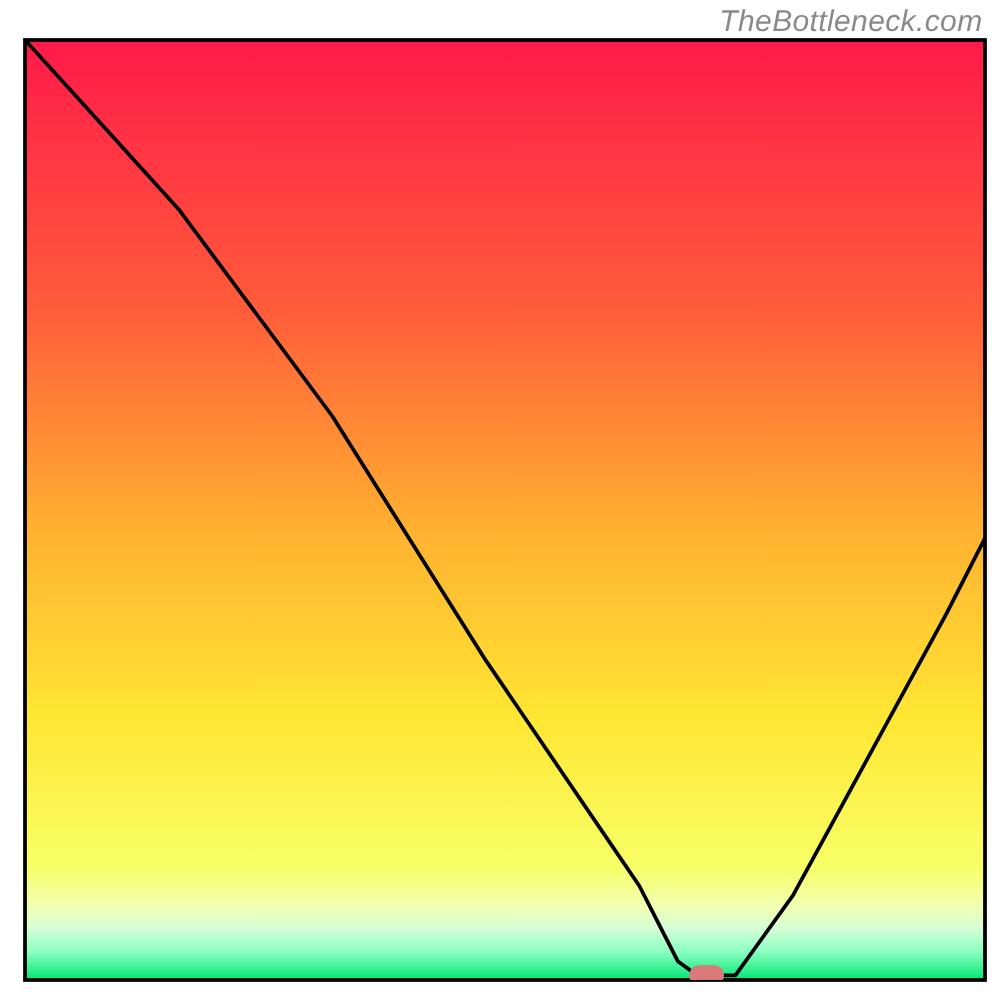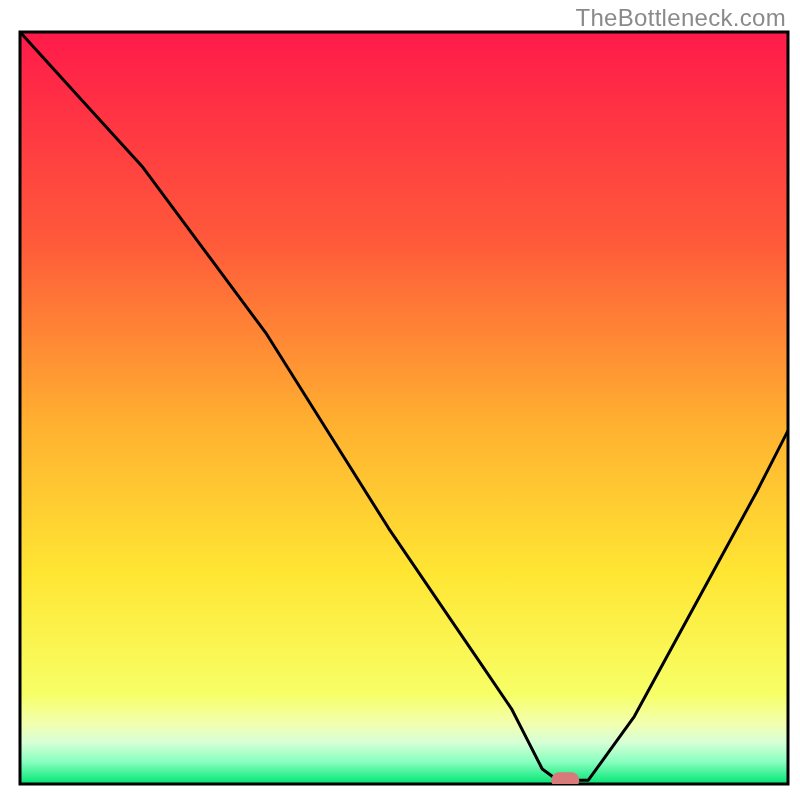--- a/index.html
+++ b/index.html
@@ -8,20 +8,21 @@
     width: 800px;
     height: 800px;
     background: #ffffff;
     font-family: Arial, sans-serif;
     overflow: hidden;
   }
   .image-container {
     position: relative;
     width: 800px;
     height: 800px;
+    font-style: italic;
   }
   .attribution {
     position: absolute;
     top: 4px;
     right: 14px;
     font-size: 24px;
     color: #8a8a8a;
     font-weight: 500;
     letter-spacing: 0.3px;
   }

